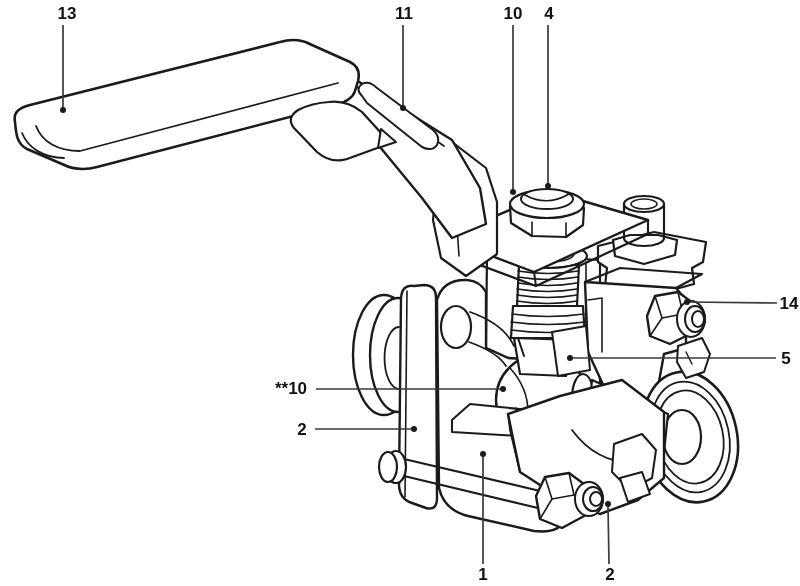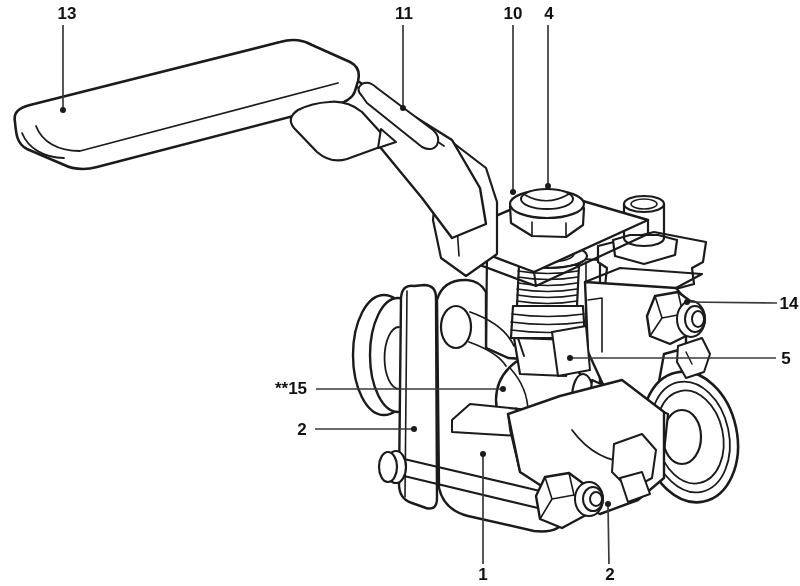--- a/index.html
+++ b/index.html
@@ -198,18 +198,18 @@
       <circle cx="608" cy="504" r="3"></circle>
     </g>
   </svg>
 
   <div class="callout" style="left:67px;top:13px;">13</div>
   <div class="callout" style="left:404px;top:13px;">11</div>
   <div class="callout" style="left:513px;top:13px;text-align:center;">10</div>
   <div class="callout" style="left:549px;top:13px;">4</div>
   <div class="callout" style="left:789px;top:303px;">14</div>
   <div class="callout" style="left:786px;top:358px;">5</div>
-  <div class="callout" style="left:291px;top:388px;">**15</div>
+  <div class="callout" style="left:291px;top:388px;">**10</div>
   <div class="callout" style="left:302px;top:429px;">2</div>
   <div class="callout" style="left:483px;top:574px;">1</div>
   <div class="callout" style="left:610px;top:574px;">2</div>
 
 </div>
 
 </body></html>

